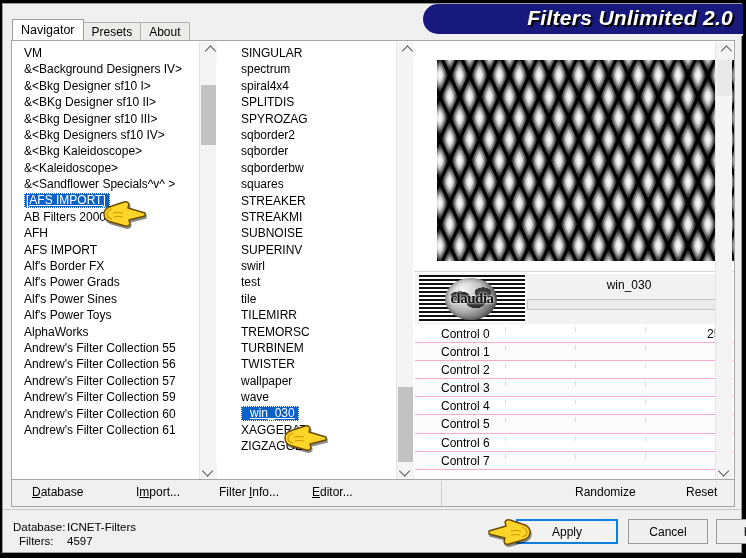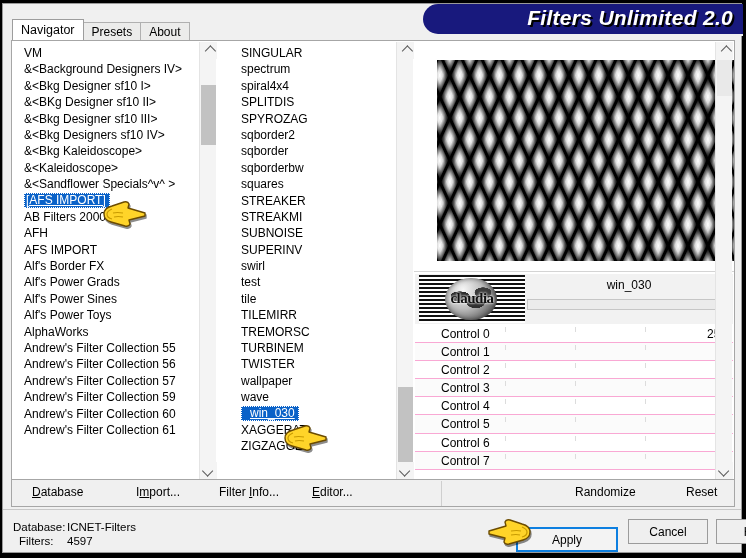--- a/index.html
+++ b/index.html
@@ -639,21 +639,21 @@
       <div class="act-link" style="left:563px;">Randomize</div>
       <div class="act-link" style="left:674px;">Reset</div>
     </div>
 
     <div class="statusbar">
       <div class="st-lbl" style="left:10px; top:11px;">Database:</div>
       <div class="st-lbl" style="left:64px; top:11px;">ICNET-Filters</div>
       <div class="st-lbl" style="left:16px; top:25px;">Filters:</div>
       <div class="st-lbl" style="left:64px; top:25px;">4597</div>
 
-      <div class="btn focus" style="left:513px; width:102px;margin-top:8px;">Apply</div>
+      <div class="btn focus" style="left:513px; width:102px;">Apply</div>
       <div class="btn" style="left:625px; width:80px;">Cancel</div>
       <div class="btn" style="left:713px; width:80px;">Help</div>
     </div>
   </div>
 
   <div class="hand" style="left:101px; top:200px;">
     <svg width="46" height="30" viewBox="0 0 46 30">
       <path d="M44 13 L27 8 L28 4 Q27 1 23 2 L11 6 Q3 8 3 14 Q3 20 10 22 L24 26 Q28 27 29 24 L28 20 L44 16 Z" fill="#ffd429" stroke="#6b4b00" stroke-width="1.4" stroke-linejoin="round"></path>
       <path d="M11 9 Q6 11 6 14 Q6 18 11 19" fill="none" stroke="#c79a00" stroke-width="1.2"></path>
       <path d="M12 13 Q16 12 22 13" fill="none" stroke="#c79a00" stroke-width="1.1"></path>

